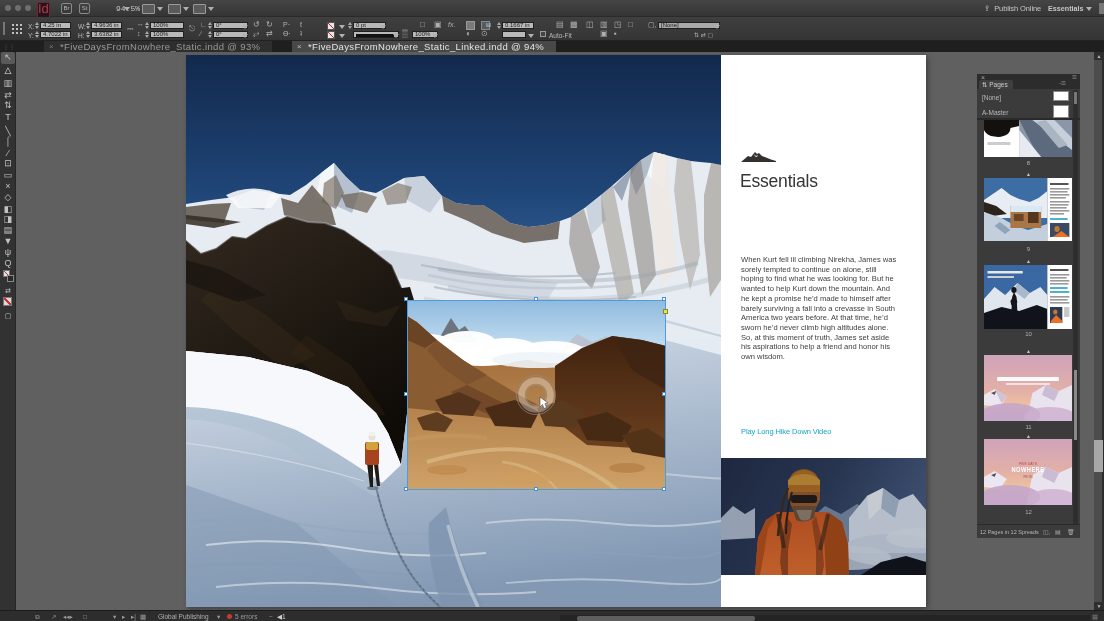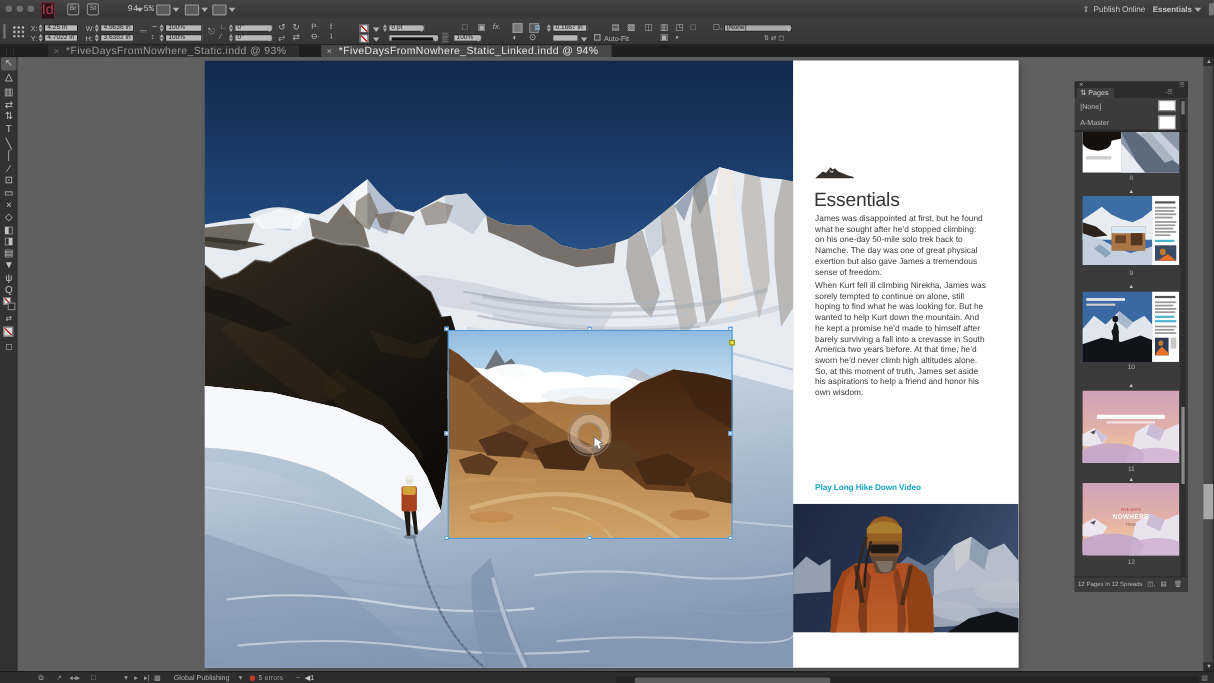--- a/index.html
+++ b/index.html
@@ -47,21 +47,21 @@
   #spread { position:absolute; left:170px; top:3px; width:740px; height:552px;
     box-shadow:2px 2px 5px rgba(0,0,0,0.35); }
   #bigphoto { position:absolute; left:0; top:0; width:535px; height:552px; }
   #rightpage { position:absolute; left:535px; top:0; width:205px; height:552px; background:#ffffff; }
   #inset { position:absolute; left:221px; top:245px; width:259px; height:190px; }
   .handle { position:absolute; width:4px; height:4px; background:#fff; border:1px solid #4a90d0; }
   
   #rp-logo { position:absolute; left:20px; top:94px; width:36px; height:14px; }
   #rp-h1 { position:absolute; left:19px; top:116px; font-size:17.5px; color:#353535; letter-spacing:-0.2px; }
   .rp-body { position:absolute; left:20px; width:157px; font-size:7.6px; line-height:9.7px; color:#3d3d3d; }
-  #rp-link { position:absolute; left:20px; top:383px; font-size:7.5px; font-weight:bold; color:#17a4c4; letter-spacing:-0.1px; }
+  #rp-link { position:absolute; left:20px; top:372px; font-size:7.5px; font-weight:normal; color:#17a4c4; letter-spacing:-0.1px; }
   #manphoto { position:absolute; left:0px; top:403px; width:205px; height:117px; }
   
   #panel { position:absolute; left:961px; top:22px; width:103px; height:464px; background:#3b3b3b; }
   #panel-head { position:absolute; left:0; top:0; width:103px; height:15px; background:#2c2c2c; }
   #panel-tab { position:absolute; left:2px; top:6px; width:34px; height:9px; background:#3f3f3f;
     color:#cdcdcd; font-size:6.5px; line-height:9px; padding-left:3px; border-radius:2px 2px 0 0; }
   .pp-lbl { position:absolute; color:#b9b9b9; font-size:6.5px; }
   .pp-num { position:absolute; width:100%; text-align:center; color:#b0b0b0; font-size:6px; }
   .mthumb { position:absolute; left:76px; width:16px; background:#fff; border:1px solid #888; }
   .sthumb { position:absolute; left:7px; width:88px; }
@@ -321,21 +321,20 @@
       <rect x="180" y="387" width="12" height="8" rx="2" fill="#d2a23c"></rect>
       <circle cx="186" cy="382" r="3.5" fill="#e6e2d8"></circle>
       <rect x="183" y="377" width="6" height="4" rx="1" fill="#f2f0ea"></rect>
     </svg></div>
     <div id="rightpage">
       <div id="rp-logo"><svg width="36" height="14" viewBox="0 0 36 14">
         <path d="M0,13 L7,7 L10,8 L14,3 L16,5 L18,4 L21,7 L25,8.5 L30,10.5 L35,12 L35,13 Z" fill="#35302c"></path>
         <path d="M13,5 L15,7 L17,6 L16,8 L14,7.5 Z" fill="#ffffff" opacity="0.85"></path>
       </svg></div>
       <div id="rp-h1">Essentials</div>
-      <div class="rp-body" style="top:139px;">James was disappointed at first, but he found what he sought after he’d stopped climbing: on his one-day 50-mile solo trek back to Namche. The day was one of great physical exertion but also gave James a tremendous sense of freedom.</div>
       <div class="rp-body" style="top:200px;">When Kurt fell ill climbing Nirekha, James was sorely tempted to continue on alone, still hoping to find what he was looking for. But he wanted to help Kurt down the mountain. And he kept a promise he’d made to himself after barely surviving a fall into a crevasse in South America two years before. At that time, he’d sworn he’d never climb high altitudes alone. So, at this moment of truth, James set aside his aspirations to help a friend and honor his own wisdom.</div>
       <div id="rp-link">Play Long Hike Down Video</div>
       <div id="manphoto"><svg width="205" height="117" viewBox="0 0 205 117">
         <defs>
           <linearGradient id="msky" x1="0" y1="0" x2="1" y2="0.3">
             <stop offset="0" stop-color="#1f2a42"></stop>
             <stop offset="0.55" stop-color="#2c3a58"></stop>
             <stop offset="1" stop-color="#45587c"></stop>
           </linearGradient>
           <linearGradient id="mjack" x1="0" y1="0" x2="0" y2="1">

